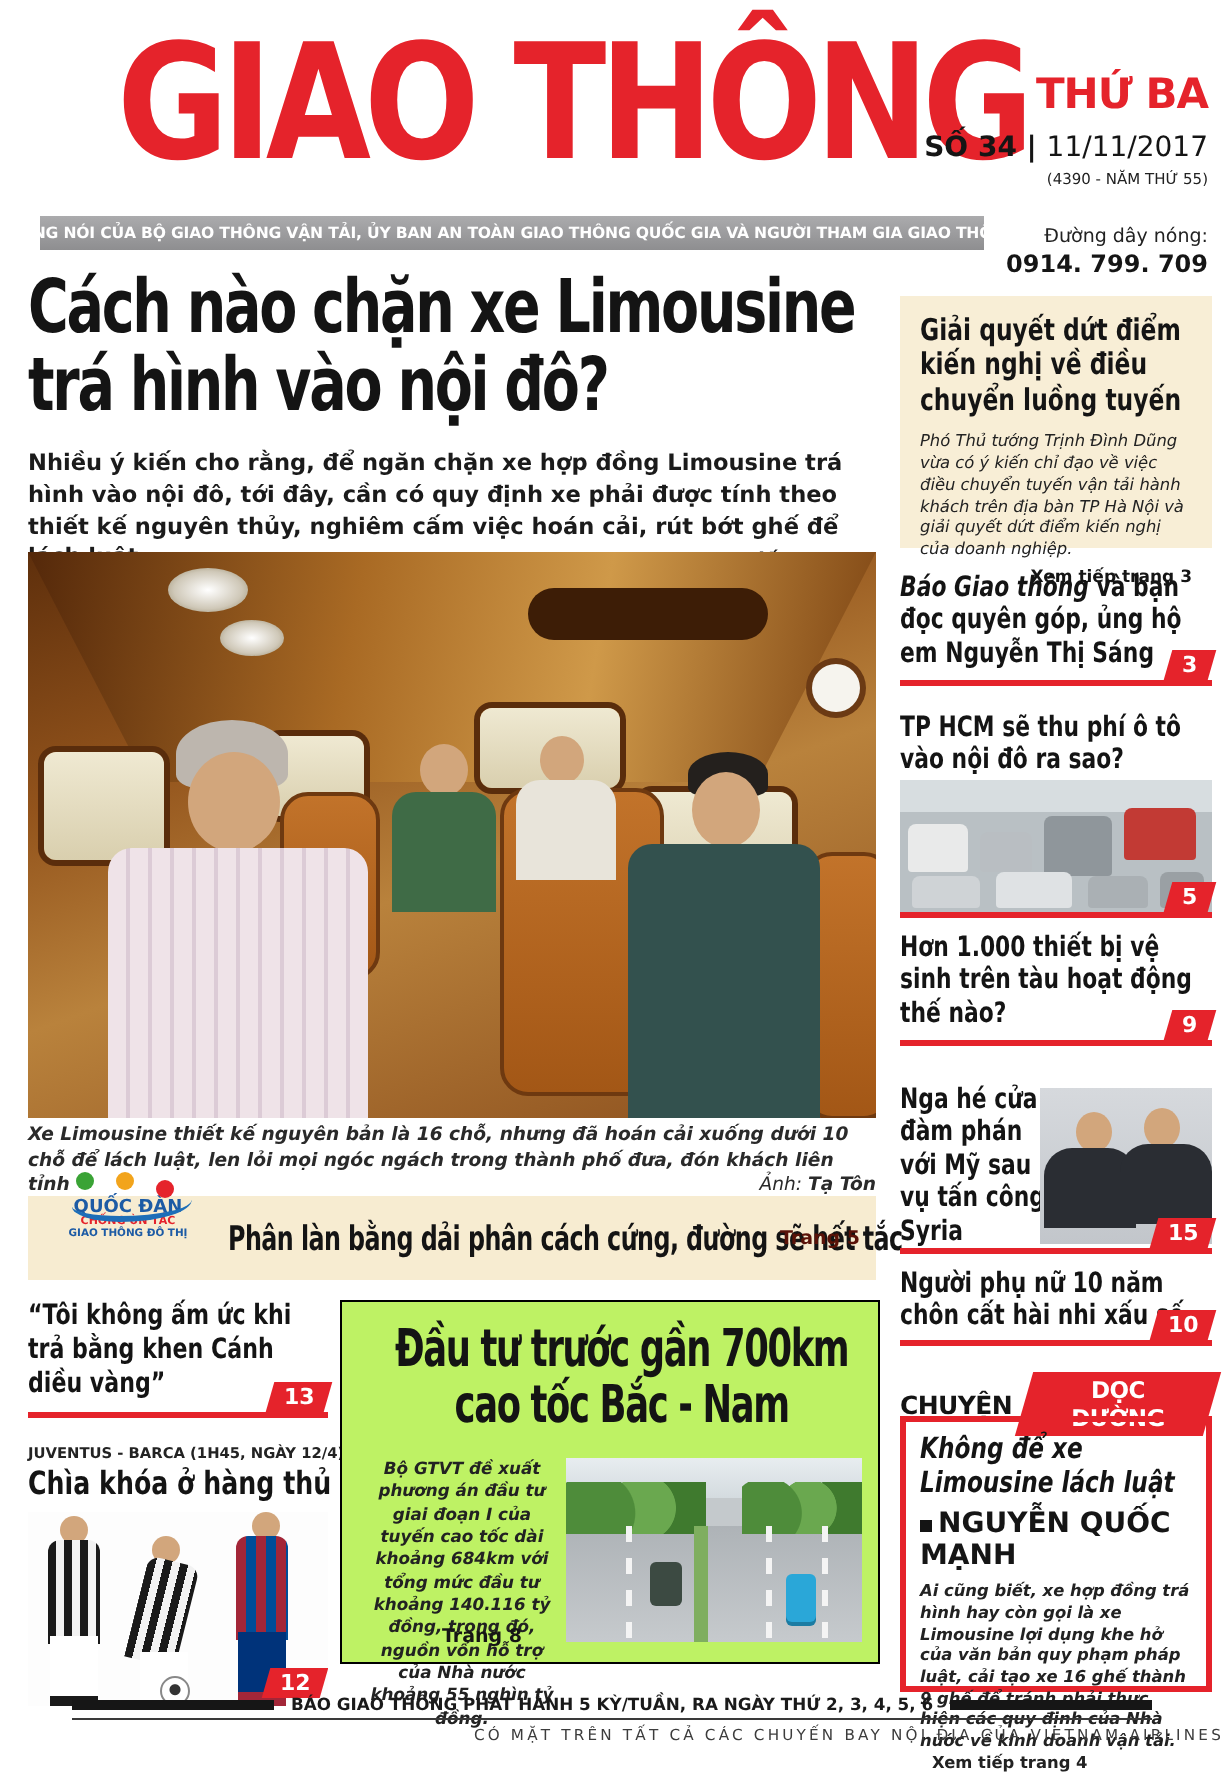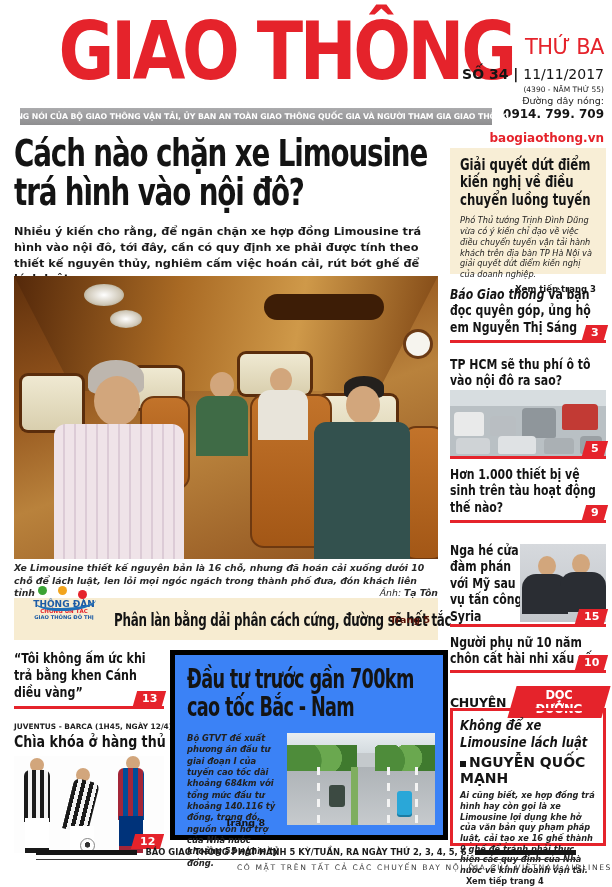--- a/index.html
+++ b/index.html
@@ -4,25 +4,25 @@
 <style>
   html,body{margin:0;padding:0;background:#e9e9e9;}
   .page{position:relative;width:612px;height:887px;background:#fff;overflow:hidden;
         font-family:"DejaVu Sans","Liberation Sans",sans-serif;color:#151515;}
   .cx{transform-origin:0 0;display:block;}
 
   
   .logo{position:absolute;left:12px;top:6px;width:620px;font-size:80px;font-weight:bold;
         color:#e5232b;letter-spacing:-4px;line-height:1.15;transform:scaleX(.85);white-space:nowrap;}
   .issue{position:absolute;right:8px;top:34px;width:150px;text-align:right;line-height:1.25;}
-  .issue .day{color:#e5232b;font-size:21px;font-weight:normal;letter-spacing:-.5px;}
+  .issue .day{color:#e5232b;font-size:21px;font-weight:bold;letter-spacing:-.5px;}
   .issue .no{font-size:14px;margin-top:6px;}
   .issue .no b{font-weight:bold;}
   .issue .sub{font-size:7.5px;margin-top:1px;color:#222;}
-  .issue .hotl{font-size:9.5px;margin-top:1px;color:#222;}
+  .issue .hotl{font-size:9.5px;margin-top:19px;color:#222;}
   .issue .hotn{font-size:12px;font-weight:bold;}
   .issue .web{font-size:12px;font-weight:bold;color:#e5232b;margin-top:9px;}
   .tagline{position:absolute;left:20px;top:108px;width:472px;height:17px;
            background:linear-gradient(#ababad,#8e8e90);color:#fff;font-size:7.8px;font-weight:bold;
            display:flex;align-items:center;justify-content:center;white-space:nowrap;letter-spacing:-.1px;}
 
   
   .h-main{position:absolute;left:14px;top:134px;width:566px;font-size:37px;font-weight:bold;
           letter-spacing:-1.5px;line-height:1.06;color:#141414;transform:scaleX(.75);}
   .lead-deck{position:absolute;left:14px;top:224px;width:424px;font-size:11.3px;font-weight:bold;
@@ -73,22 +73,22 @@
   .pl{position:absolute;width:26px;height:52px;border-radius:6px 6px 0 0;}
   .pl-juve{background:repeating-linear-gradient(90deg,#1a1a1a 0 4px,#f2f2f2 4px 8px);}
   .pl-barca{background:repeating-linear-gradient(90deg,#a32638 0 5px,#004d98 5px 10px);}
   .pl-head{position:absolute;width:14px;height:14px;border-radius:50%;background:#d2a67c;}
   .pl-legs{position:absolute;width:24px;height:30px;background:#fff;border-bottom:10px solid #1a1a1a;}
   .pl-legs.b{background:#00337a;border-bottom:10px solid #a32638;}
   .ball{position:absolute;width:13px;height:13px;border-radius:50%;background:#fff;border:1px solid #888;
         background-image:radial-gradient(circle at 50% 45%,#333 0 2.5px,transparent 3px);}
 
   
-  .cbox{position:absolute;left:170px;top:650px;width:268px;height:180px;background:#3b82f6;
-        border:5px solid #000000;}
+  .cbox{position:absolute;left:170px;top:650px;width:268px;height:180px;background:#bef264;
+        border:1px solid #000000;text-align:center;}
   .h-center{position:absolute;left:12px;top:10px;width:376px;font-size:26px;font-weight:bold;
             letter-spacing:-1px;line-height:1.08;transform:scaleX(.68);color:#141414;}
   .cbox-deck{position:absolute;left:12px;top:78px;width:96px;font-size:8.4px;font-style:italic;
              font-weight:bold;line-height:1.35;color:#222;}
   .cbox-page{position:absolute;left:50px;top:162px;font-size:9.5px;font-weight:bold;}
   .hiway{position:absolute;right:8px;top:78px;width:148px;height:92px;overflow:hidden;background:#c4c9cc;}
   .hw-sky{position:absolute;left:0;top:0;right:0;height:20px;background:linear-gradient(#e8edf0,#d4dbdf);}
   .hw-trees{position:absolute;top:12px;height:26px;background:radial-gradient(circle at 20% 60%,#4e8c3a 0 35%,transparent 36%),radial-gradient(circle at 55% 50%,#6aa84f 0 40%,transparent 41%),radial-gradient(circle at 85% 60%,#3f7a2e 0 35%,transparent 36%);}
   .hw-road{position:absolute;left:0;top:34px;right:0;bottom:0;background:linear-gradient(#aeb3b7,#c6cacd);}
   .hw-lane{position:absolute;top:34px;bottom:0;width:3px;background:repeating-linear-gradient(#f4f4f4 0 8px,transparent 8px 16px);}
@@ -186,21 +186,21 @@
   </div>
 
   <div class="banner">
     <div class="f-logo">
       <div class="f-dots">
         <div class="f-dot" style="left:20px;background:#3aa335;"></div>
         <div class="f-dot" style="left:40px;background:#f2a41c;"></div>
         <div class="f-dot" style="left:60px;top:6px;background:#e5232b;"></div>
         <div class="f-arc"></div>
       </div>
-      <div class="f-l1">THÔNG ĐÀN</div>
+      <div class="f-l1">QUỐC ĐÀN</div>
       <div class="f-l2">CHỐNG ÙN TẮC</div>
       <div class="f-l3">GIAO THÔNG ĐÔ THỊ</div>
     </div>
     <div class="h-forum cx">Phân làn bằng dải phân cách cứng, đường sẽ hết tắc</div>
     <div class="banner-page">Trang 5</div>
   </div>
 
   <div class="h-quote cx">“Tôi không ấm ức khi trả bằng khen Cánh diều vàng”</div>
   <div class="rule" style="left:14px;top:706px;width:150px;">
     <div class="badge" style="right:0;top:-15px;">

